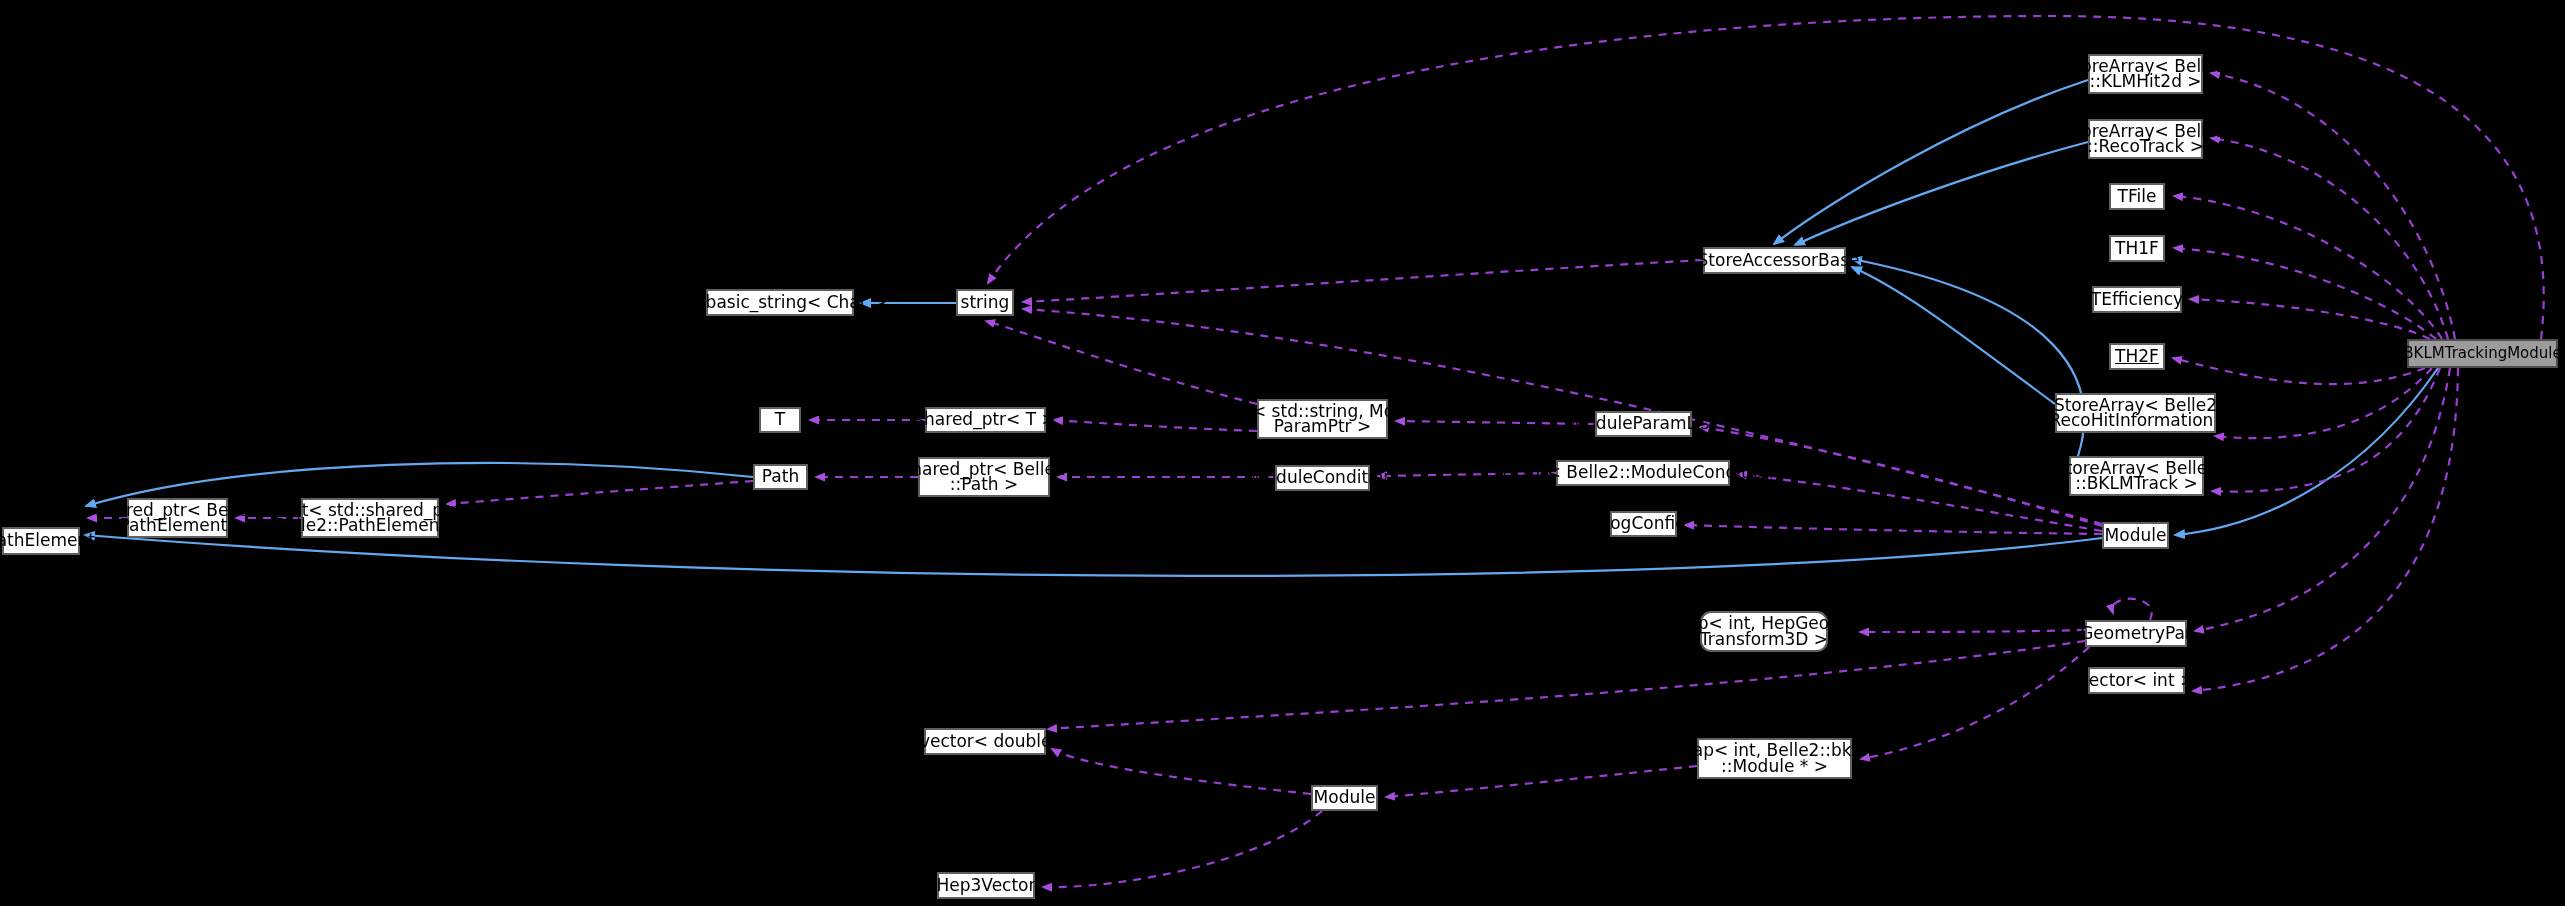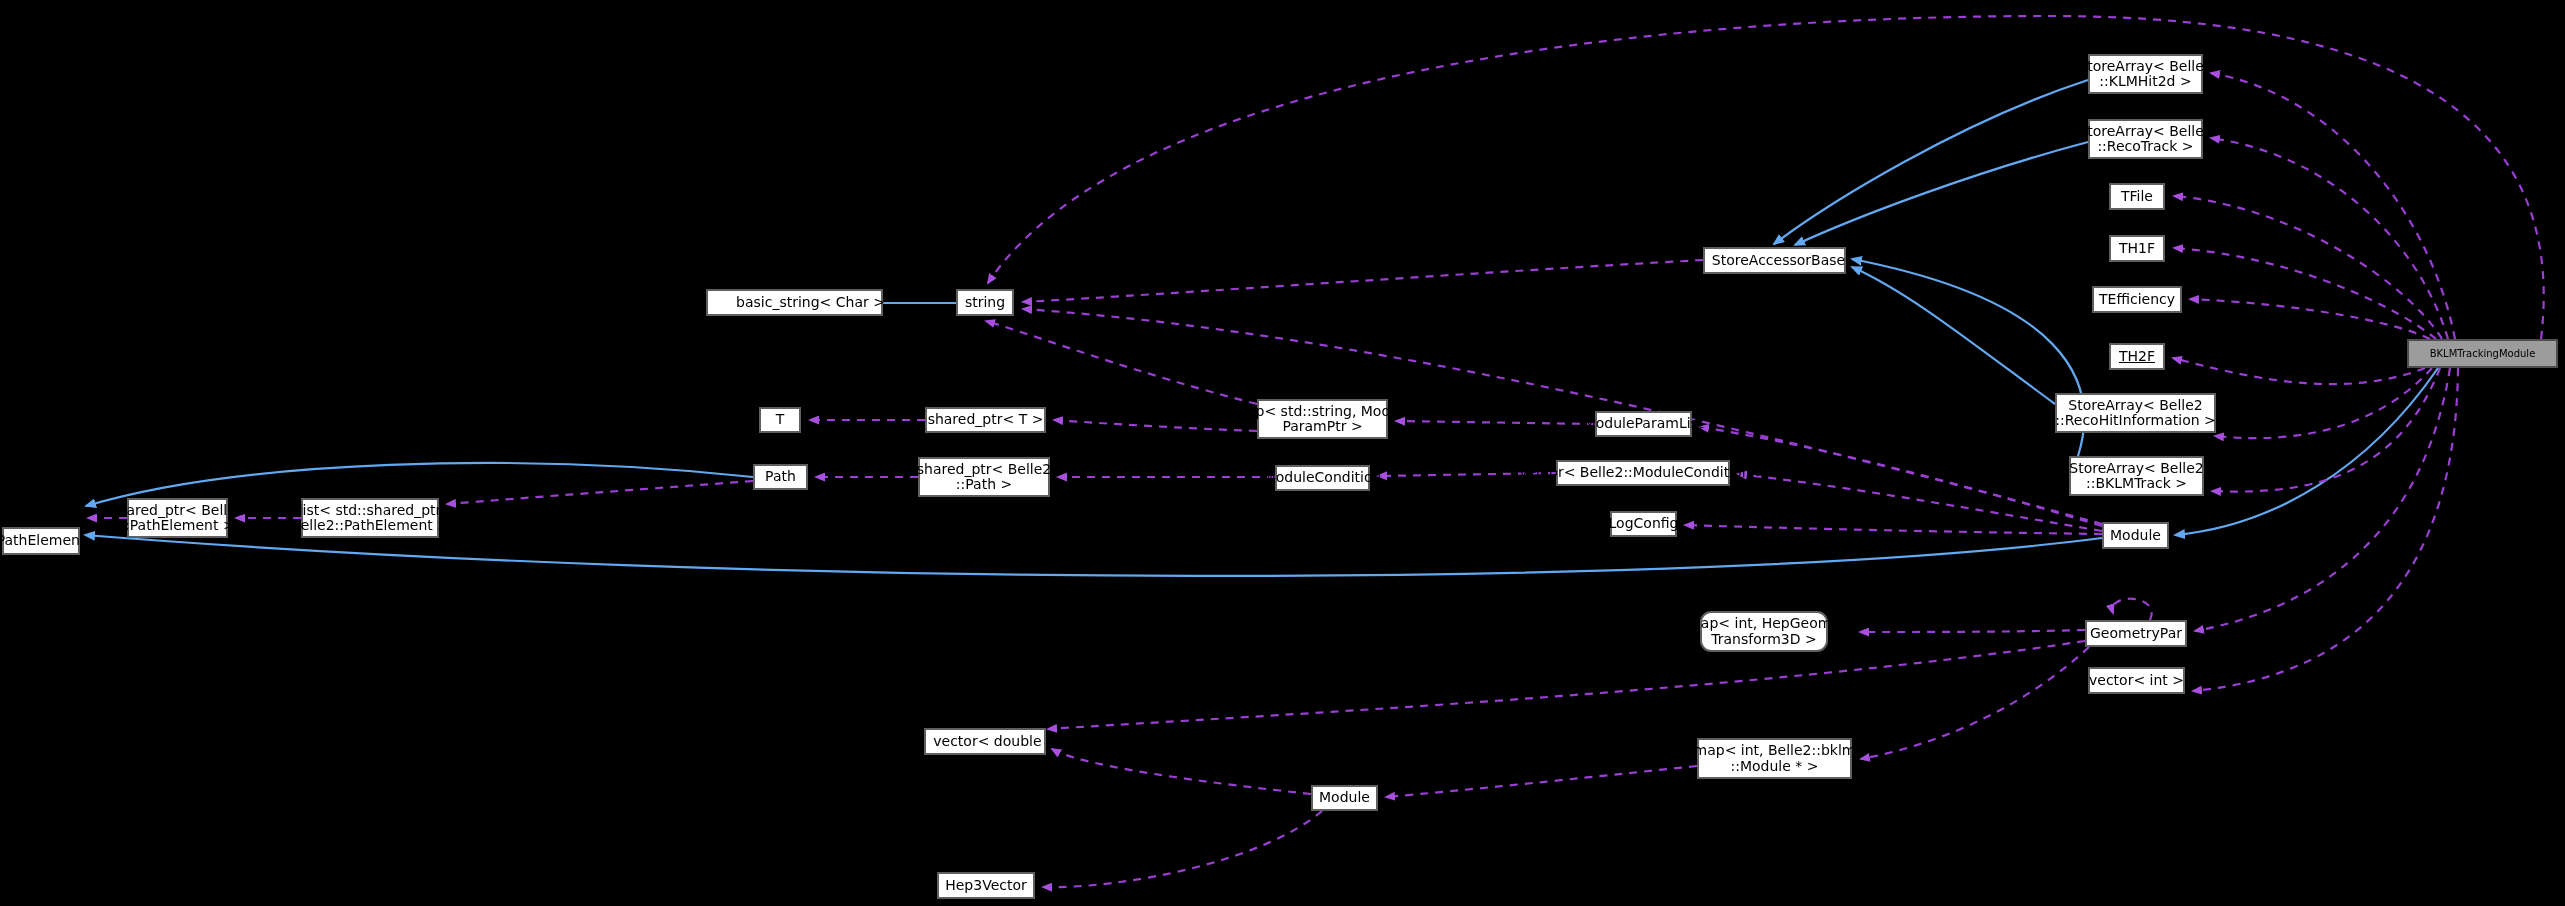--- a/index.html
+++ b/index.html
@@ -3,22 +3,22 @@
 <meta charset="utf-8">
 <style>
   html,body{margin:0;padding:0;background:#000;}
   #canvas{position:relative;width:2565px;height:906px;background:#000;overflow:hidden;
           font-family:"DejaVu Sans","Liberation Sans",sans-serif;}
   svg#edges{position:absolute;left:0;top:0;width:2565px;height:906px;}
   .edge{fill:none;stroke-width:2.2px;}
   .edge.dashed{stroke-dasharray:8 7;}
   .node{position:absolute;box-sizing:border-box;background:#ffffff;border:2px solid #5f5f5f;
         color:#000;display:flex;flex-direction:column;align-items:center;justify-content:center;
-        text-align:center;font-size:14px;line-height:15.5px;white-space:nowrap;cursor:pointer;}
-  .node.main{background:#9c9c9c;border-color:#4d4d4d;font-size:10px;text-align:right;}
+        text-align:center;font-size:17px;line-height:15.5px;white-space:nowrap;cursor:pointer;}
+  .node.main{background:#9c9c9c;border-color:#4d4d4d;font-size:15px;text-align:right;}
   .node span{display:block;}
 </style>
 </head>
 <body>
 
 <div id="canvas">
   <svg id="edges" xmlns="http://www.w3.org/2000/svg">
     <defs>
       <marker id="arrow-uses" markerWidth="11" markerHeight="9" refX="9" refY="4.5" orient="auto" markerUnits="userSpaceOnUse">
         <path d="M0,0 L11,4.5 L0,9 z" fill="#a94fe0"></path>
@@ -76,21 +76,21 @@
         <span>PathElement</span>
       </div>
       <div class="node" style="left: 127px; top: 498px; width: 101px; height: 40px;">
         <span>shared_ptr&lt; Belle2</span>
         <span>::PathElement &gt;</span>
       </div>
       <div class="node" style="left: 301px; top: 498px; width: 138px; height: 40px;">
         <span>list&lt; std::shared_ptr</span>
         <span>&lt; Belle2::PathElement &gt; &gt;</span>
       </div>
-      <div class="node" style="left: 706px; top: 289px; width: 177px; height: 27px; padding-left: 32px;">
+      <div class="node" style="left: 706px; top: 289px; width: 148px; height: 27px; padding-left: 32px;">
         <span>basic_string&lt; Char &gt;</span>
       </div>
       <div class="node" style="left: 956px; top: 289px; width: 58px; height: 27px;">
         <span>string</span>
       </div>
       <div class="node" style="left: 759px; top: 407px; width: 42px; height: 26px;">
         <span>T</span>
       </div>
       <div class="node" style="left: 925px; top: 407px; width: 121px; height: 26px;">
         <span>shared_ptr&lt; T &gt;</span>

